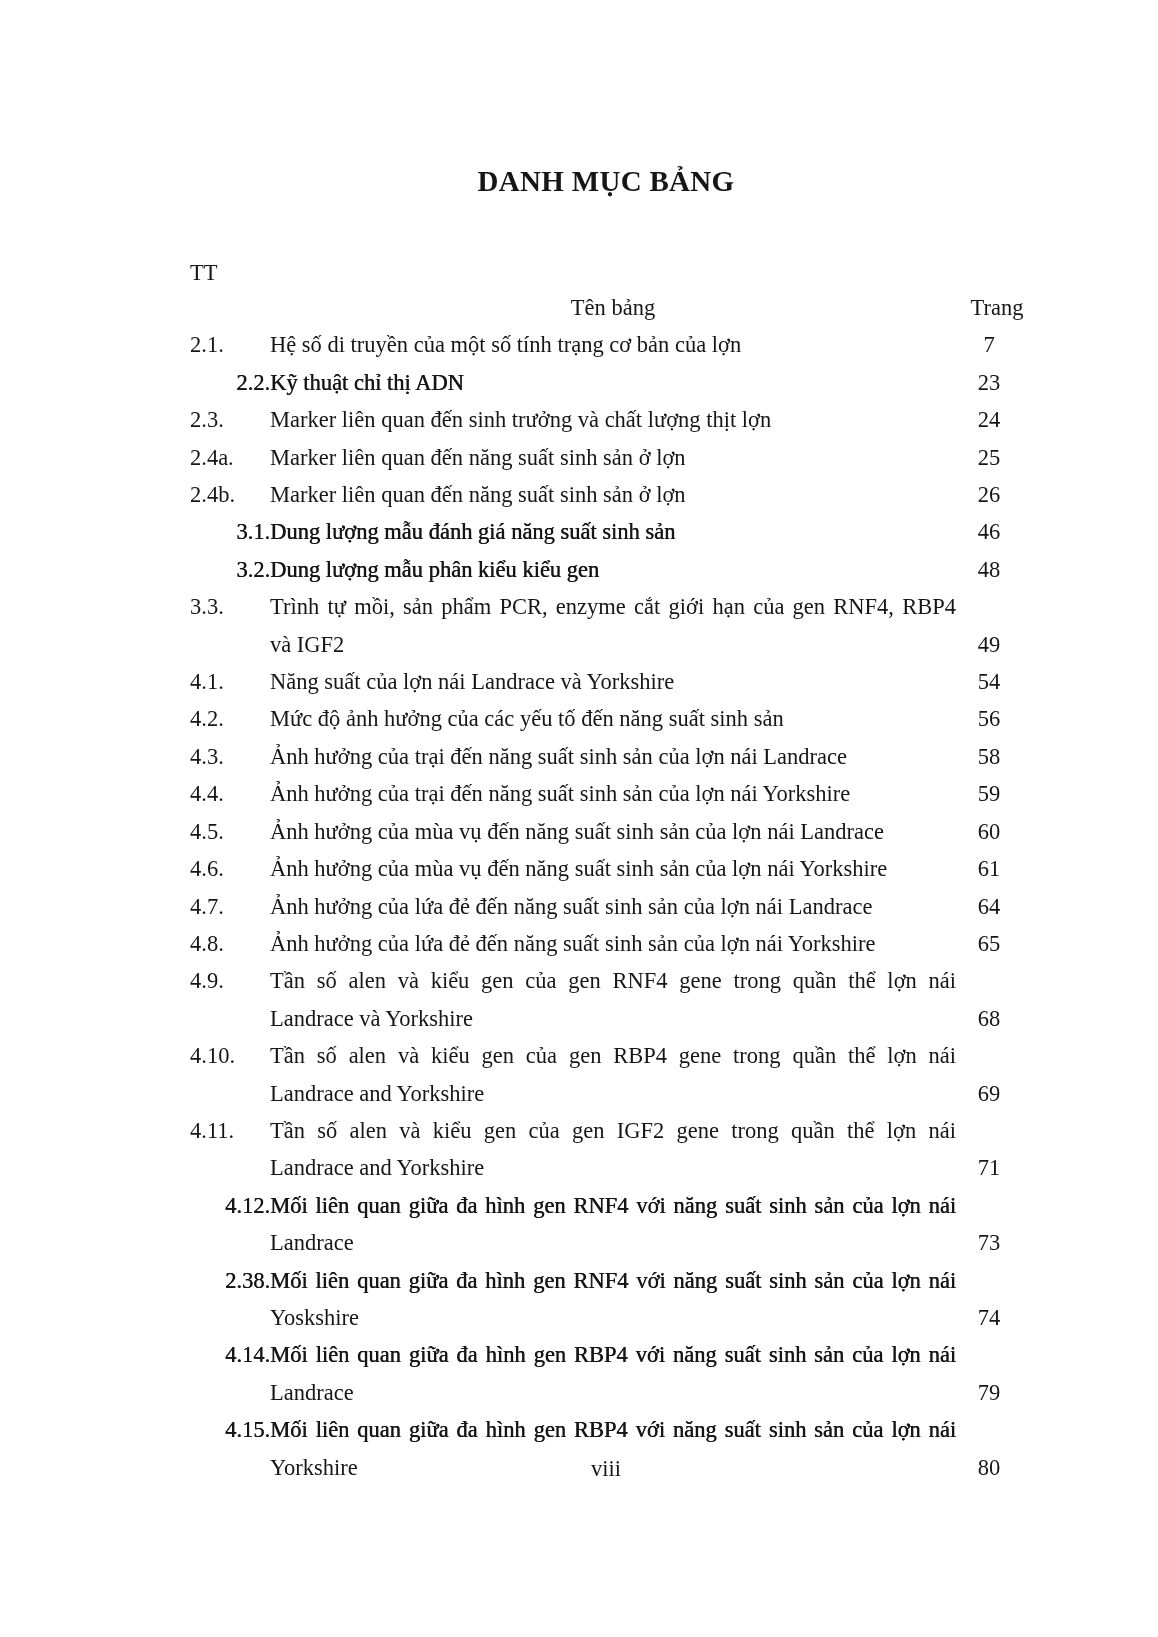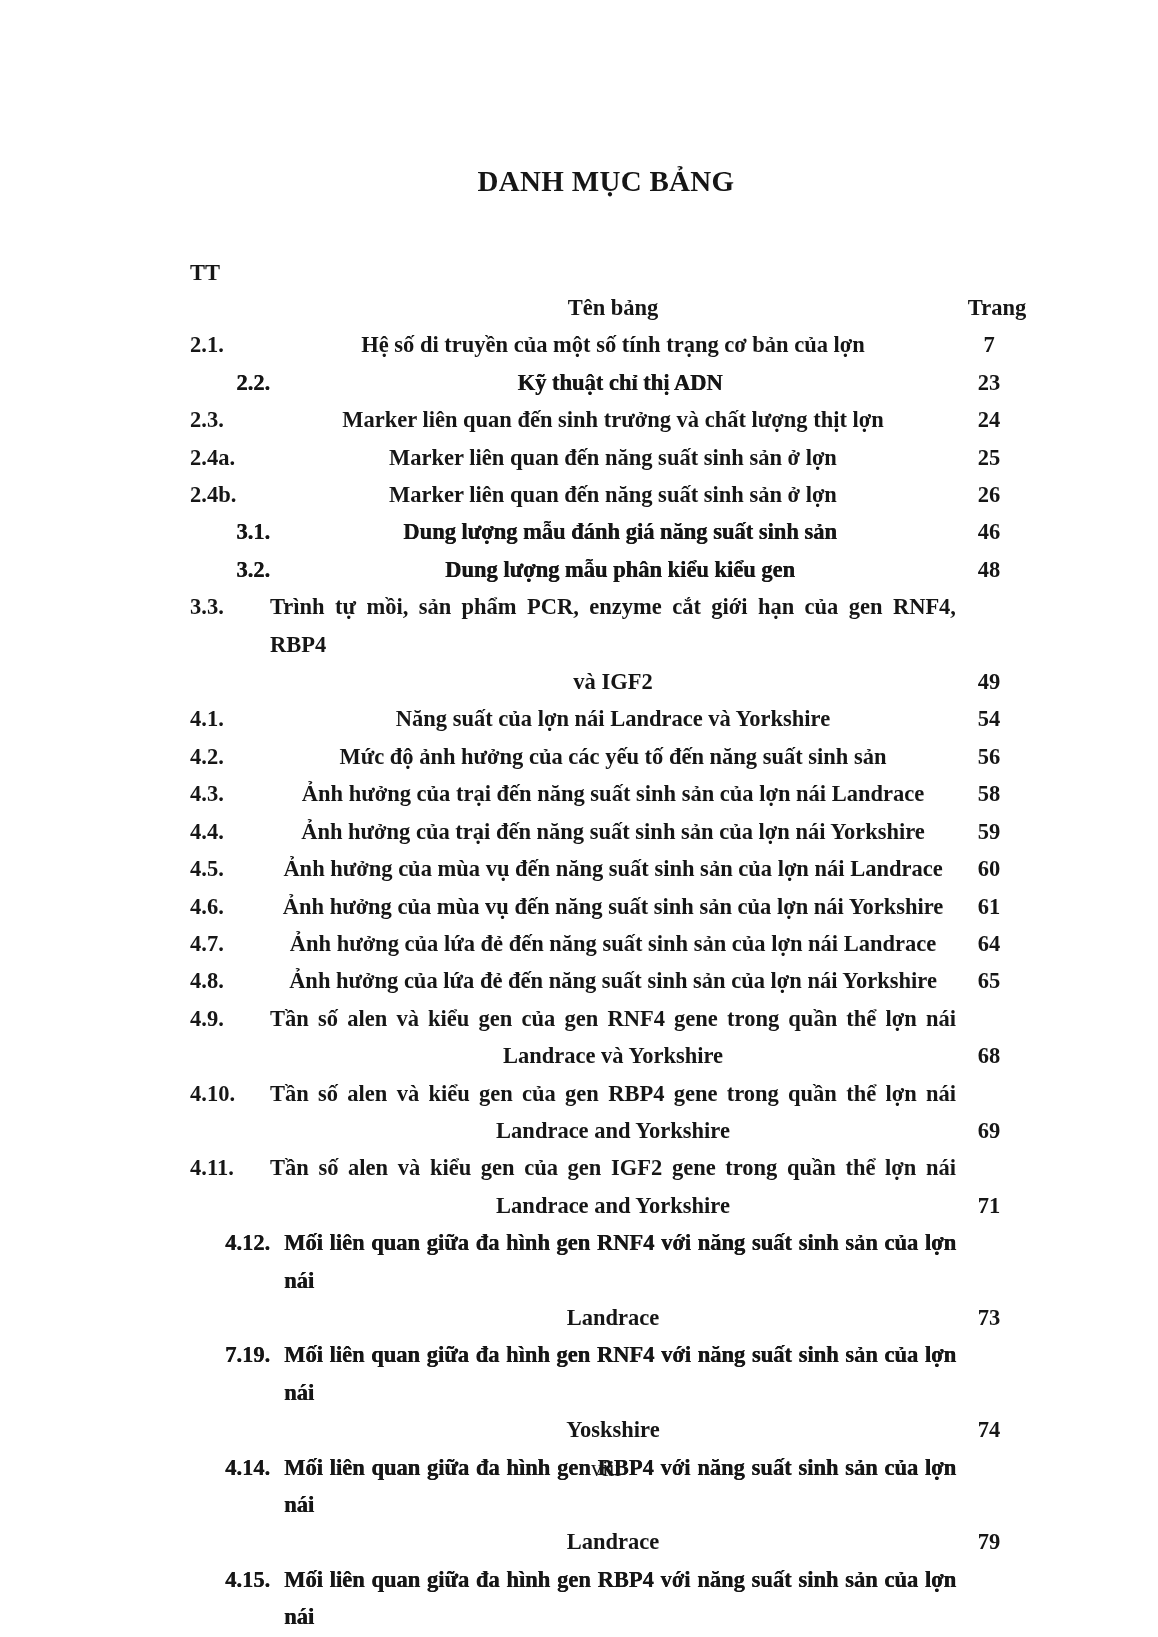--- a/index.html
+++ b/index.html
@@ -28,29 +28,28 @@
     position: absolute;
     top: 254px;
     left: 190px;
     width: 832px;
     font-size: 22.5px;
     line-height: 37.4px;
   }
   .row {
     display: grid;
     grid-template-columns: 80px 686px 1fr;
-    font-weight: bold;
   }
   .tt { text-align: left; }
   .mid { text-align: center; margin-top: 35px; }
   .pg { text-align: center; align-self: end; }
   .hdrpg { margin-right: -16px; }
-  .line { text-align: center; }
+  .line { text-align: left; }
   .line.just { text-align: justify; text-align-last: justify; }
-  .line.dark { text-shadow: 0.45px 0 0 currentColor; margin-left: 14px; }
+  .line.dark { text-shadow: 0.45px 0 0 currentColor; }
   .tt.dark { text-shadow: 0.45px 0 0 currentColor; text-align: right; }
   .footer {
     position: absolute;
     top: 1452px;
     left: 190px;
     width: 832px;
     text-align: center;
     font-size: 22.5px;
     line-height: 34px;
   }
@@ -208,21 +207,21 @@
         </div>
         <div class="row entry">
           <div class="tt dark">4.12.</div>
           <div class="txt">
             <div class="line just dark">Mối liên quan giữa đa hình gen RNF4 với năng suất sinh sản của lợn nái</div>
             <div class="line">Landrace</div>
           </div>
           <div class="pg">73</div>
         </div>
         <div class="row entry">
-          <div class="tt dark">7.19.</div>
+          <div class="tt dark">2.38.</div>
           <div class="txt">
             <div class="line just dark">Mối liên quan giữa đa hình gen RNF4 với năng suất sinh sản của lợn nái</div>
             <div class="line">Yoskshire</div>
           </div>
           <div class="pg">74</div>
         </div>
         <div class="row entry">
           <div class="tt dark">4.14.</div>
           <div class="txt">
             <div class="line just dark">Mối liên quan giữa đa hình gen RBP4 với năng suất sinh sản của lợn nái</div>

